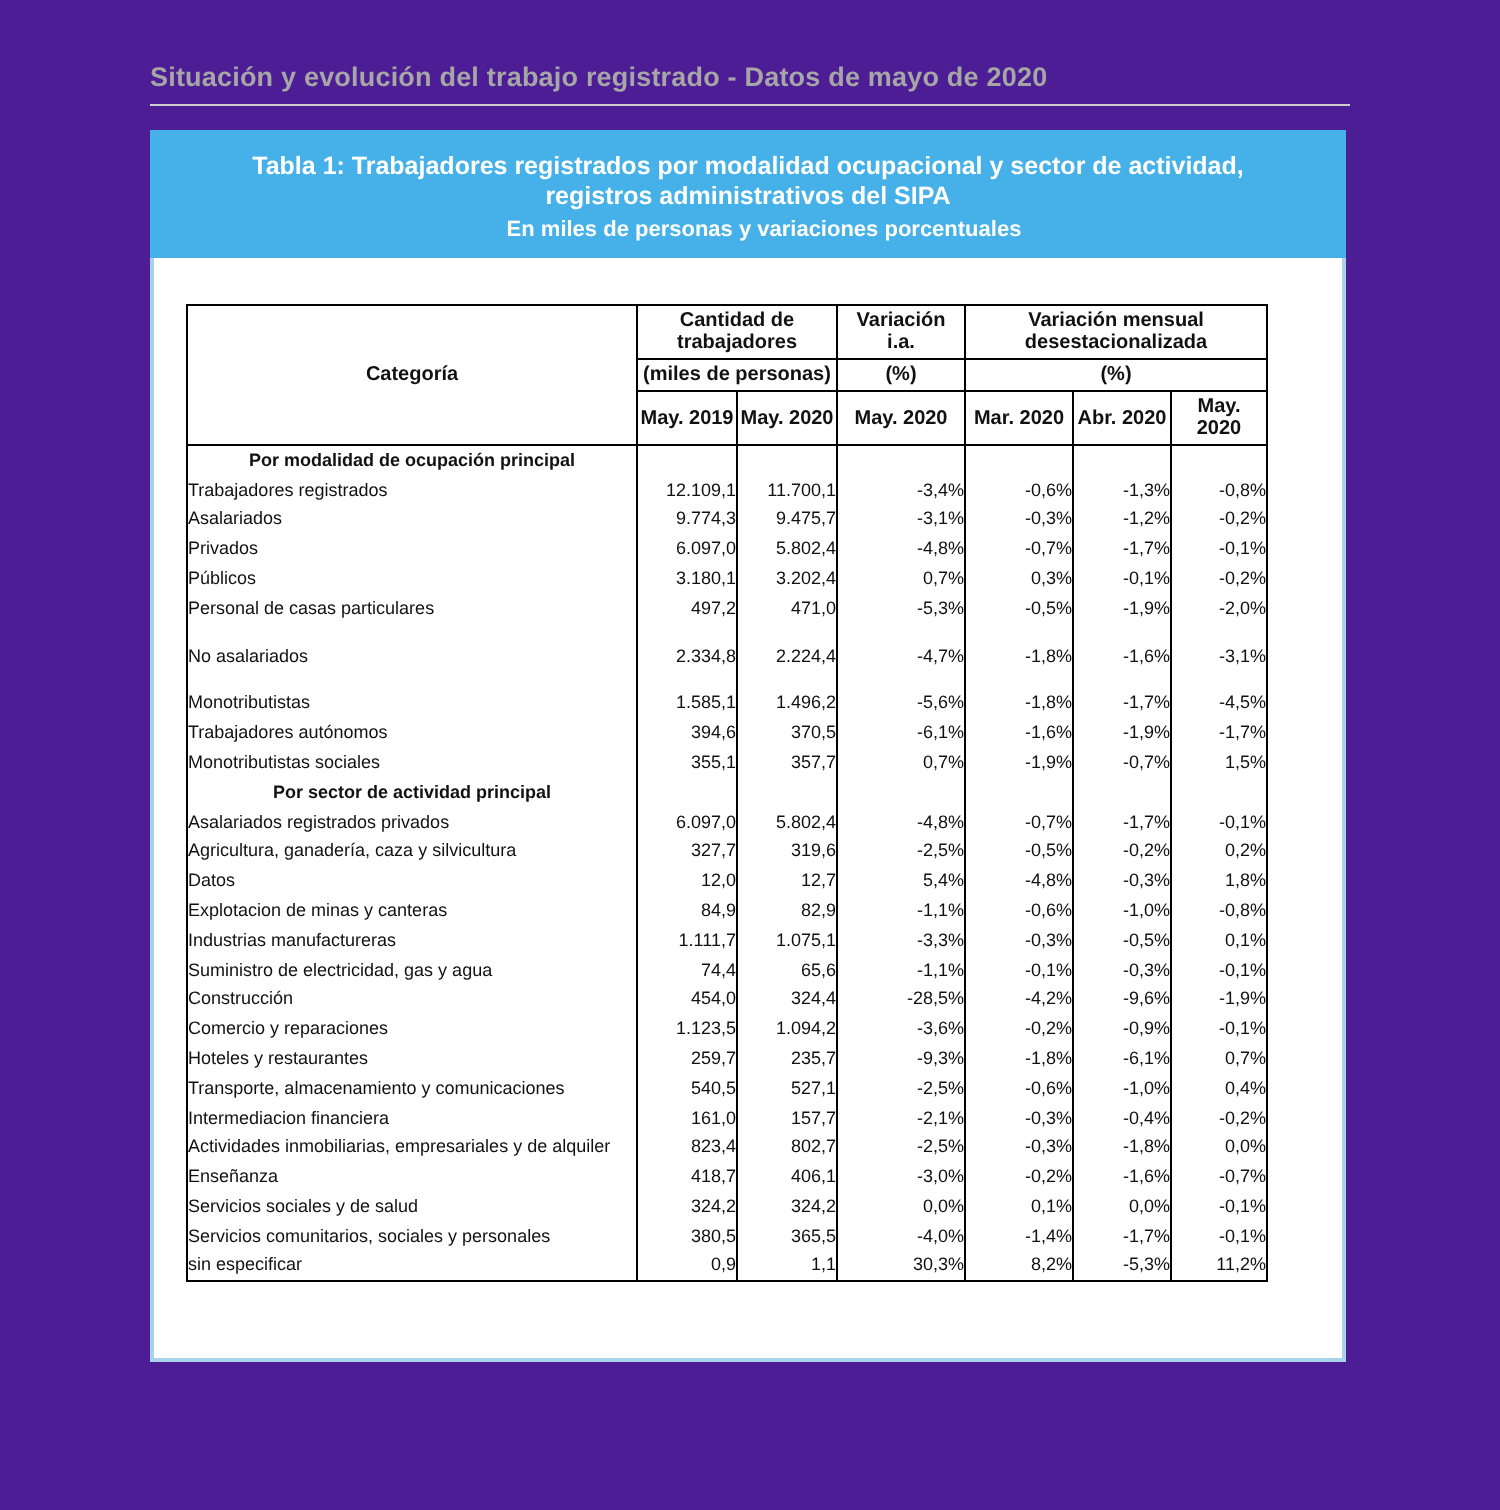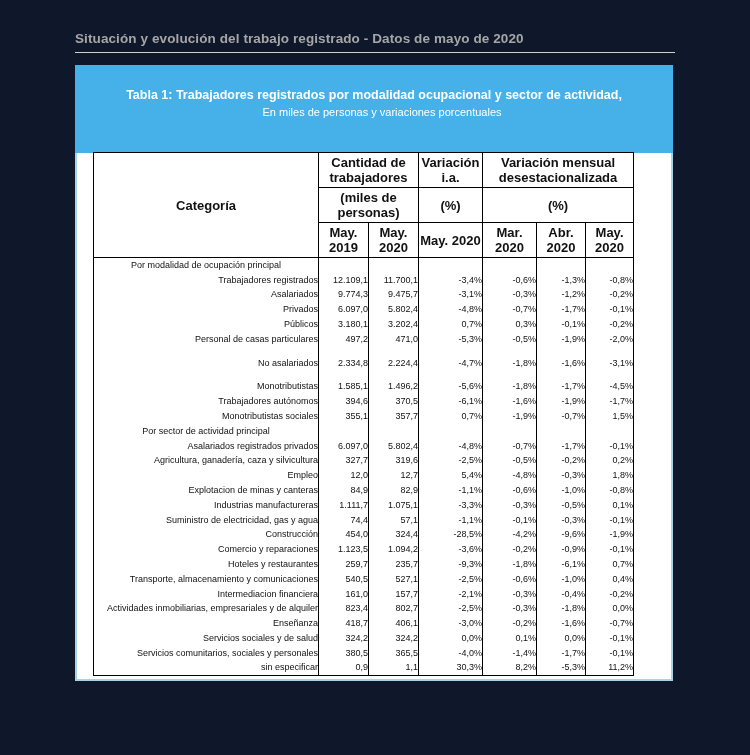--- a/index.html
+++ b/index.html
@@ -1,67 +1,68 @@
 <!DOCTYPE html>
 <html><head>
 <meta charset="utf-8">
 <style>
   * { margin:0; padding:0; box-sizing:border-box; }
   html,body { width:750px; height:755px; background:#ffffff;
     font-family:"Liberation Sans", sans-serif; }
-  .page { position:relative; width:750px; height:755px; background:#0f172a; overflow:hidden; }
+  .page { position:relative; width:750px; height:755px; background:#4c1d95; overflow:hidden; }
 
   .page-header { position:absolute; left:75px; top:31px; width:600px; color:#a6a6a6;
     font-size:13.5px; font-weight:600; letter-spacing:0.1px; }
   .header-rule { position:absolute; left:75px; top:52px; width:600px; height:1px; background:#cfcfcf; }
 
   .panel { position:absolute; left:75px; top:65px; width:598px; height:616px;
     border:2px solid #a8d2ea; background:#ffffff; }
-  .panel-title-bar { margin:-2px -2px 0 -2px; height:88px; background:#45b1e8;
-    color:#ffffff; text-align:center; padding-top:23px; }
+  .panel-title-bar { margin:-2px -2px 0 -2px; height:64px; background:#45b1e8;
+    color:#ffffff; text-align:center; padding-top:11px; }
   .panel-title { font-size:12.5px; font-weight:bold; line-height:15px; }
-  .panel-subtitle { font-size:11px; font-weight:normal; margin-top:3px;margin-left:16px; }
+  .panel-subtitle { font-size:11px; font-weight:bold; margin-top:3px;margin-left:16px; }
 
   table.data { position:absolute; left:16px; top:85px; width:540px;
     border-collapse:collapse; table-layout:fixed;
     border:1px solid #000; font-size:9px; color:#111; }
-  table.data th { border:1px solid #000; font-weight:bold; font-size:13px;
+  table.data th { border:1px solid #000; font-weight:bold; font-size:10px;
     text-align:center; vertical-align:middle; padding:2px 1px; }
   th.cat-head { text-align:left; padding-left:3px; font-size:9px; }
   tr.h1 th { height:19px; }
   tr.h2 th { height:16px; }
   tr.h3 th { height:23px;text-align:center; }
 
   table.data td { border-left:1px solid #000; border-right:1px solid #000;
     border-top:none; border-bottom:none; height:14.8px; padding:0; vertical-align:middle;
     white-space:nowrap; overflow:hidden; }
-  td.cat { text-align:right; }
+  td.cat { text-align:left; }
   td.num { text-align:right; padding-right:3px; }
   td.ind0 { padding-left:3px; }
   td.ind1 { padding-left:7px; }
   td.ind2 { padding-left:13px; }
-  tr.section-row td { font-weight:normal; }
+  tr.section-row td { font-weight:bold; }
   tr.section-row td.cat { text-align:center; }
   tr.gap-row td { height:9px; }
 
   .notes { position:absolute; left:0; top:560px; width:100%; text-align:center;
     color:#3f3f3f; font-size:11.5px; line-height:16px; }
 </style>
 </head>
 <body>
 
 <div class="page">
 
   <div class="page-header">Situación y evolución del trabajo registrado - Datos de mayo de 2020</div>
   <div class="header-rule"></div>
 
   <div class="panel">
 
     <div class="panel-title-bar">
       <div class="panel-title">Tabla 1: Trabajadores registrados por modalidad ocupacional y sector de actividad,</div>
+      <div class="panel-title">registros administrativos del SIPA</div>
       <div class="panel-subtitle">En miles de personas y variaciones porcentuales</div>
     </div>
 
     <table class="data">
       <colgroup>
         <col style="width:225px">
           <col style="width:50px">
           <col style="width:50px">
         <col style="width:64px">
           <col style="width:54px">
@@ -219,21 +220,21 @@
           <tr>
             <td class="cat ind0">Agricultura, ganadería, caza y silvicultura</td>
             <td class="num">327,7</td>
             <td class="num">319,6</td>
             <td class="num">-2,5%</td>
             <td class="num">-0,5%</td>
             <td class="num">-0,2%</td>
             <td class="num">0,2%</td>
           </tr>
           <tr>
-            <td class="cat ind0">Empleo</td>
+            <td class="cat ind0">Datos</td>
             <td class="num">12,0</td>
             <td class="num">12,7</td>
             <td class="num">5,4%</td>
             <td class="num">-4,8%</td>
             <td class="num">-0,3%</td>
             <td class="num">1,8%</td>
           </tr>
           <tr>
             <td class="cat ind0">Explotacion de minas y canteras</td>
             <td class="num">84,9</td>
@@ -248,21 +249,21 @@
             <td class="num">1.111,7</td>
             <td class="num">1.075,1</td>
             <td class="num">-3,3%</td>
             <td class="num">-0,3%</td>
             <td class="num">-0,5%</td>
             <td class="num">0,1%</td>
           </tr>
           <tr>
             <td class="cat ind0">Suministro de electricidad, gas y agua</td>
             <td class="num">74,4</td>
-            <td class="num">57,1</td>
+            <td class="num">65,6</td>
             <td class="num">-1,1%</td>
             <td class="num">-0,1%</td>
             <td class="num">-0,3%</td>
             <td class="num">-0,1%</td>
           </tr>
           <tr>
             <td class="cat ind0">Construcción</td>
             <td class="num">454,0</td>
             <td class="num">324,4</td>
             <td class="num">-28,5%</td>

